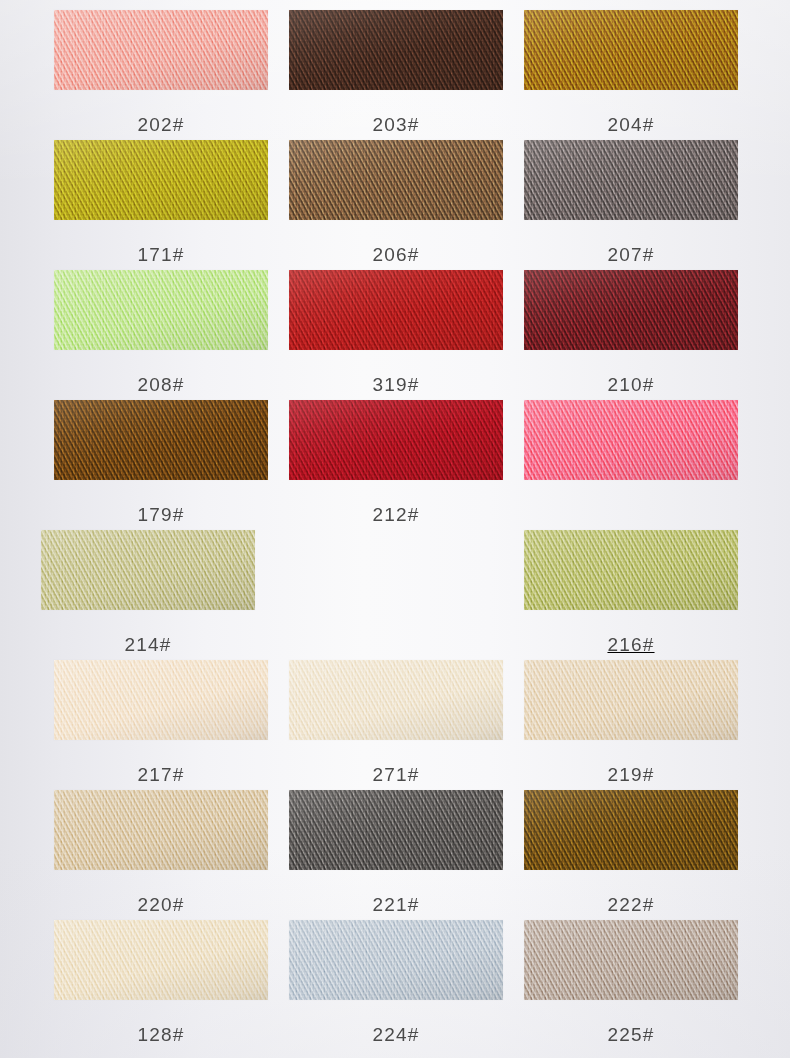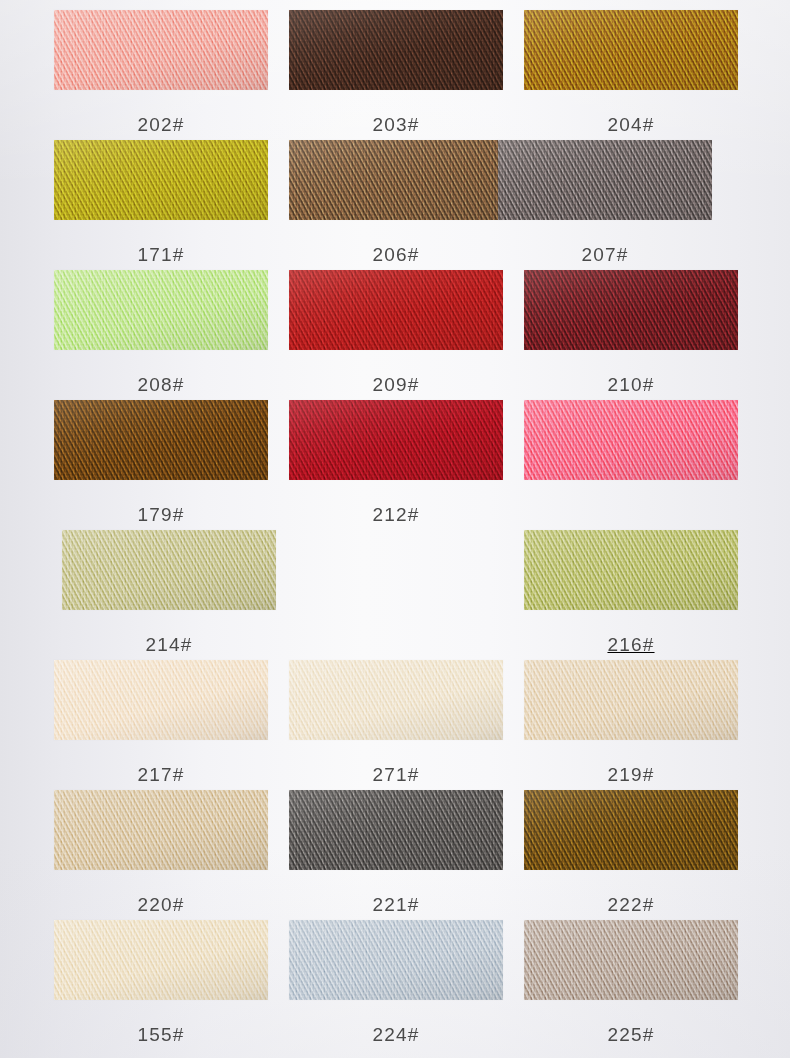--- a/index.html
+++ b/index.html
@@ -186,21 +186,21 @@
     <div class="cell" style="left: 289px; top: 140px;">
       <div class="swatch" style="background-color: rgb(123, 91, 60);">
         <div class="tex tex-diag"></div>
         <div class="tex tex-diag2"></div>
         <div class="tex tex-vert"></div>
         <div class="tex tex-horz"></div>
         <div class="tex tex-light"></div>
       </div>
       <div class="label">206#</div>
     </div>
-    <div class="cell" style="left: 498px; top: 140px;">
+    <div class="cell" style="left: 524px; top: 140px;">
       <div class="swatch" style="background-color: rgb(109, 100, 99);">
         <div class="tex tex-diag"></div>
         <div class="tex tex-diag2"></div>
         <div class="tex tex-vert"></div>
         <div class="tex tex-horz"></div>
         <div class="tex tex-light"></div>
       </div>
       <div class="label">207#</div>
     </div>
     <div class="cell" style="left: 54px; top: 270px;">
@@ -214,21 +214,21 @@
       <div class="label">208#</div>
     </div>
     <div class="cell" style="left: 289px; top: 270px;">
       <div class="swatch" style="background-color: rgb(176, 28, 28);">
         <div class="tex tex-diag"></div>
         <div class="tex tex-diag2"></div>
         <div class="tex tex-vert"></div>
         <div class="tex tex-horz"></div>
         <div class="tex tex-light"></div>
       </div>
-      <div class="label">209#</div>
+      <div class="label">319#</div>
     </div>
     <div class="cell" style="left: 524px; top: 270px;">
       <div class="swatch" style="background-color: rgb(109, 27, 32);">
         <div class="tex tex-diag"></div>
         <div class="tex tex-diag2"></div>
         <div class="tex tex-vert"></div>
         <div class="tex tex-horz"></div>
         <div class="tex tex-light"></div>
       </div>
       <div class="label">210#</div>
@@ -255,21 +255,21 @@
     </div>
     <div class="cell" style="left: 524px; top: 400px;">
       <div class="swatch" style="background-color: rgb(249, 112, 140);">
         <div class="tex tex-diag"></div>
         <div class="tex tex-diag2"></div>
         <div class="tex tex-vert"></div>
         <div class="tex tex-horz"></div>
         <div class="tex tex-light"></div>
       </div>
     </div>
-    <div class="cell" style="left: 62px; top: 530px;">
+    <div class="cell" style="left: 41px; top: 530px;">
       <div class="swatch" style="background-color: rgb(203, 200, 150);">
         <div class="tex tex-diag"></div>
         <div class="tex tex-diag2"></div>
         <div class="tex tex-vert"></div>
         <div class="tex tex-horz"></div>
         <div class="tex tex-light"></div>
       </div>
       <div class="label">214#</div>
     </div>
     <div class="cell" style="left: 524px; top: 530px; text-decoration: underline;">
@@ -343,21 +343,21 @@
       <div class="label">222#</div>
     </div>
     <div class="cell" style="left: 54px; top: 920px;">
       <div class="swatch" style="background-color: rgb(240, 227, 201);">
         <div class="tex tex-diag"></div>
         <div class="tex tex-diag2"></div>
         <div class="tex tex-vert"></div>
         <div class="tex tex-horz"></div>
         <div class="tex tex-light"></div>
       </div>
-      <div class="label">155#</div>
+      <div class="label">128#</div>
     </div>
     <div class="cell" style="left: 289px; top: 920px;">
       <div class="swatch" style="background-color: rgb(194, 204, 214);">
         <div class="tex tex-diag"></div>
         <div class="tex tex-diag2"></div>
         <div class="tex tex-vert"></div>
         <div class="tex tex-horz"></div>
         <div class="tex tex-light"></div>
       </div>
       <div class="label">224#</div>

